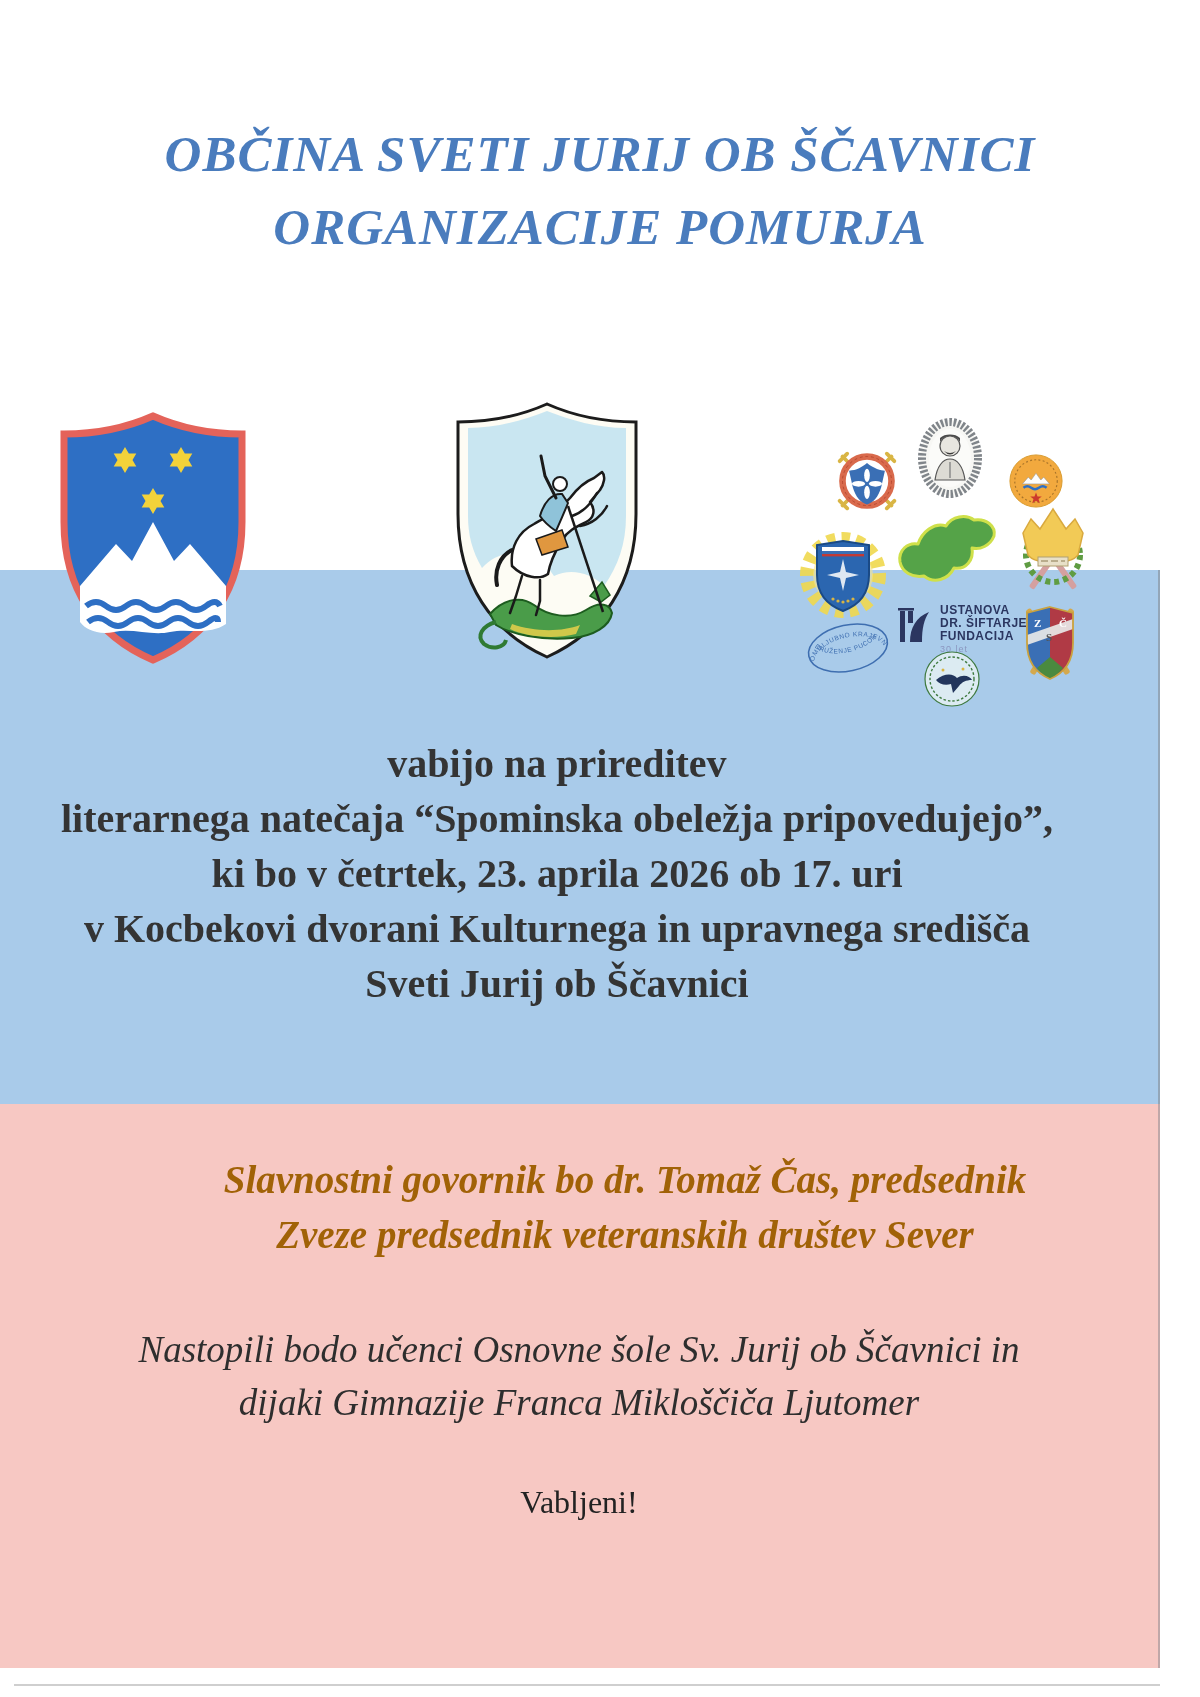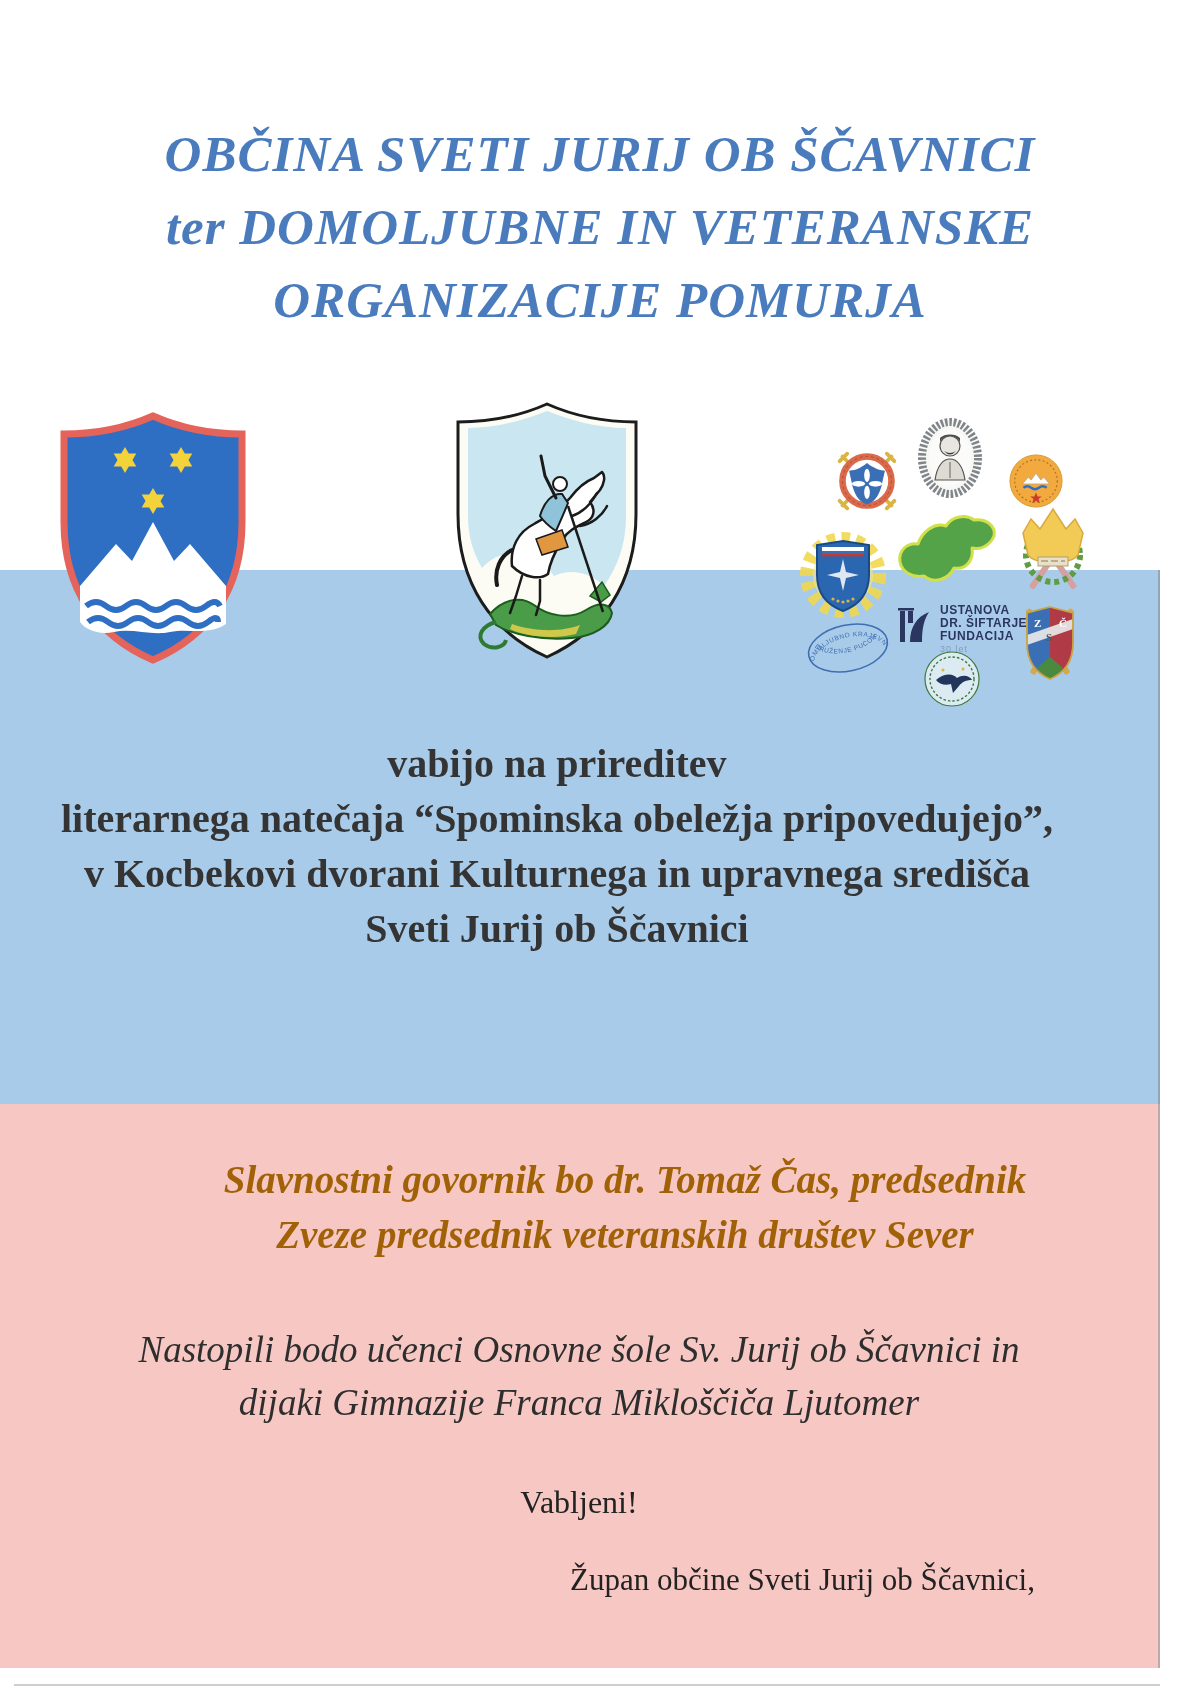--- a/index.html
+++ b/index.html
@@ -44,21 +44,20 @@
 <body>
 
 <div class="page">
 
   <div class="band band-blue"></div>
   <div class="band band-pink"></div>
   <div class="scan-line"></div>
 
   <div class="title">
     <div>OBČINA SVETI JURIJ OB ŠČAVNICI</div>
-    <div>ter DOMOLJUBNE IN VETERANSKE</div>
     <div>ORGANIZACIJE POMURJA</div>
   </div>
 
   <div class="emblem" style="left:58px;top:410px;width:190px;height:256px;">
     <svg width="190" height="256" viewBox="0 0 190 256">
       <defs>
         <polygon id="star6" points="0,-13 3.8,-6.5 11.3,-6.5 7.5,0 11.3,6.5 3.8,6.5 0,13 -3.8,6.5 -11.3,6.5 -7.5,0 -11.3,-6.5 -3.8,-6.5" fill="#f3d23a"></polygon>
       </defs>
       <path d="M95,6 C122,18 152,24 184,24 L184,112 C184,180 151,226 95,250 C39,226 6,180 6,112 L6,24 C38,24 68,18 95,6 Z" fill="#2e6fc4" stroke="#e4635a" stroke-width="7"></path>
       <path d="M22,176 L58,134 L74,151 L95,112 L116,151 L132,134 L168,176 L168,214 C150,226 130,218 112,222 C94,226 74,218 56,222 C40,225 28,220 22,212 Z" fill="#ffffff"></path>
@@ -238,33 +237,33 @@
         <text x="13" y="28">Z</text>
         <text x="25" y="42" fill="#555">S</text>
         <text x="38" y="28">Č</text>
       </g>
     </svg>
   </div>
 
   <div class="invite">
     <div>vabijo na prireditev</div>
     <div>literarnega natečaja “Spominska obeležja pripovedujejo”,</div>
+    <div>ki bo v četrtek, 23. aprila 2026 ob 17. uri</div>
     <div>v Kocbekovi dvorani Kulturnega in upravnega središča</div>
     <div>Sveti Jurij ob Ščavnici</div>
   </div>
 
   <div class="speaker">
     <div>Slavnostni govornik bo dr. Tomaž Čas, predsednik</div>
     <div>Zveze predsednik veteranskih društev Sever</div>
   </div>
 
   <div class="performers">
     <div>Nastopili bodo učenci Osnovne šole Sv. Jurij ob Ščavnici in</div>
     <div>dijaki Gimnazije Franca Mikloščiča Ljutomer</div>
   </div>
 
   <div class="closing">Vabljeni!</div>
 
   <div class="signature">
-    <div>Župan občine Sveti Jurij ob Ščavnici,</div>
   </div>
 
 </div>
 
 </body></html>

